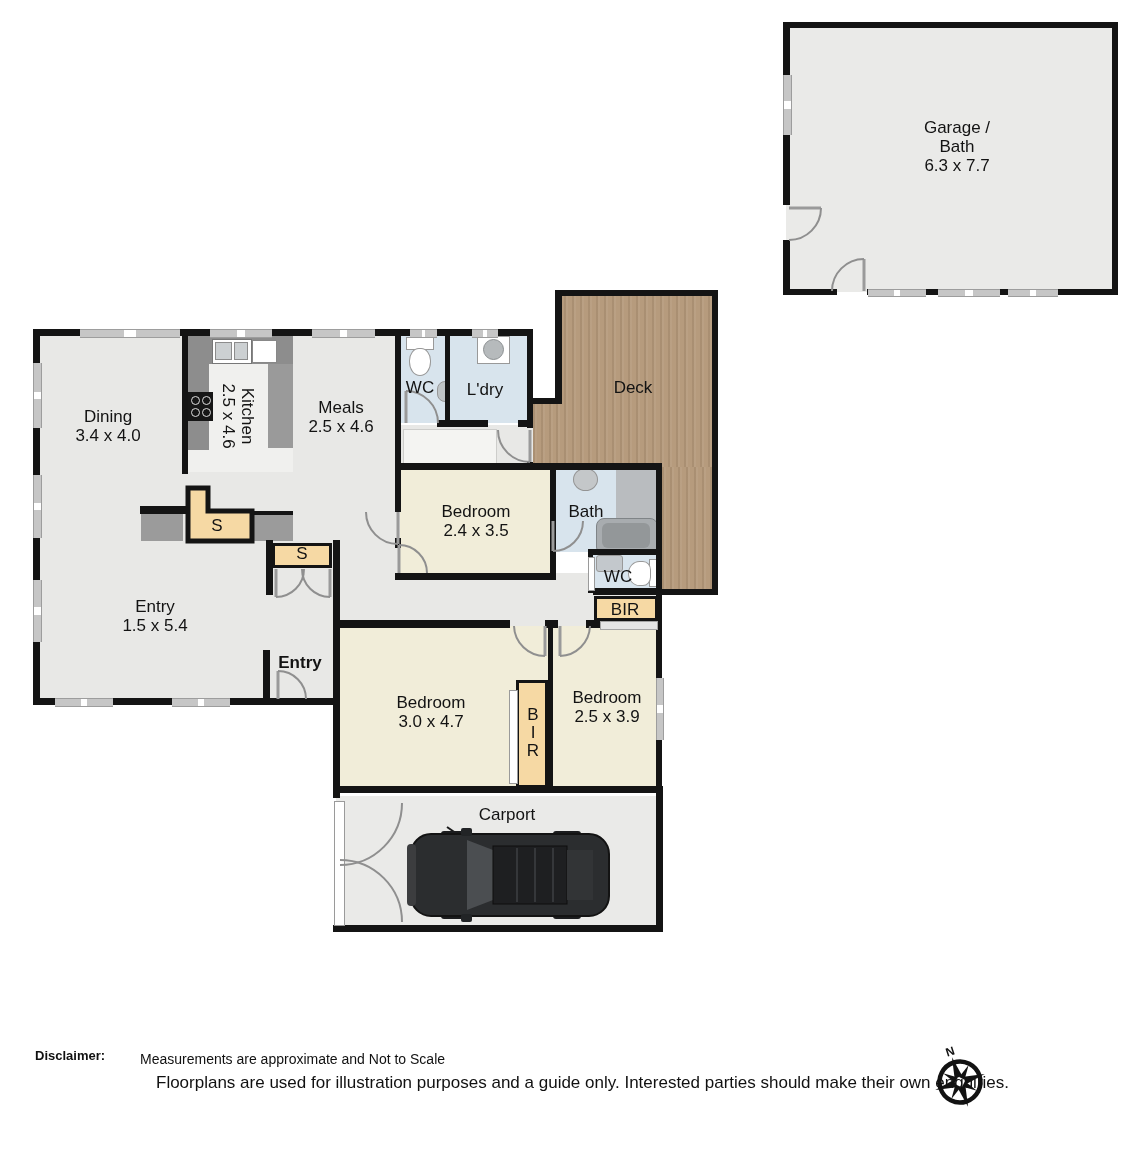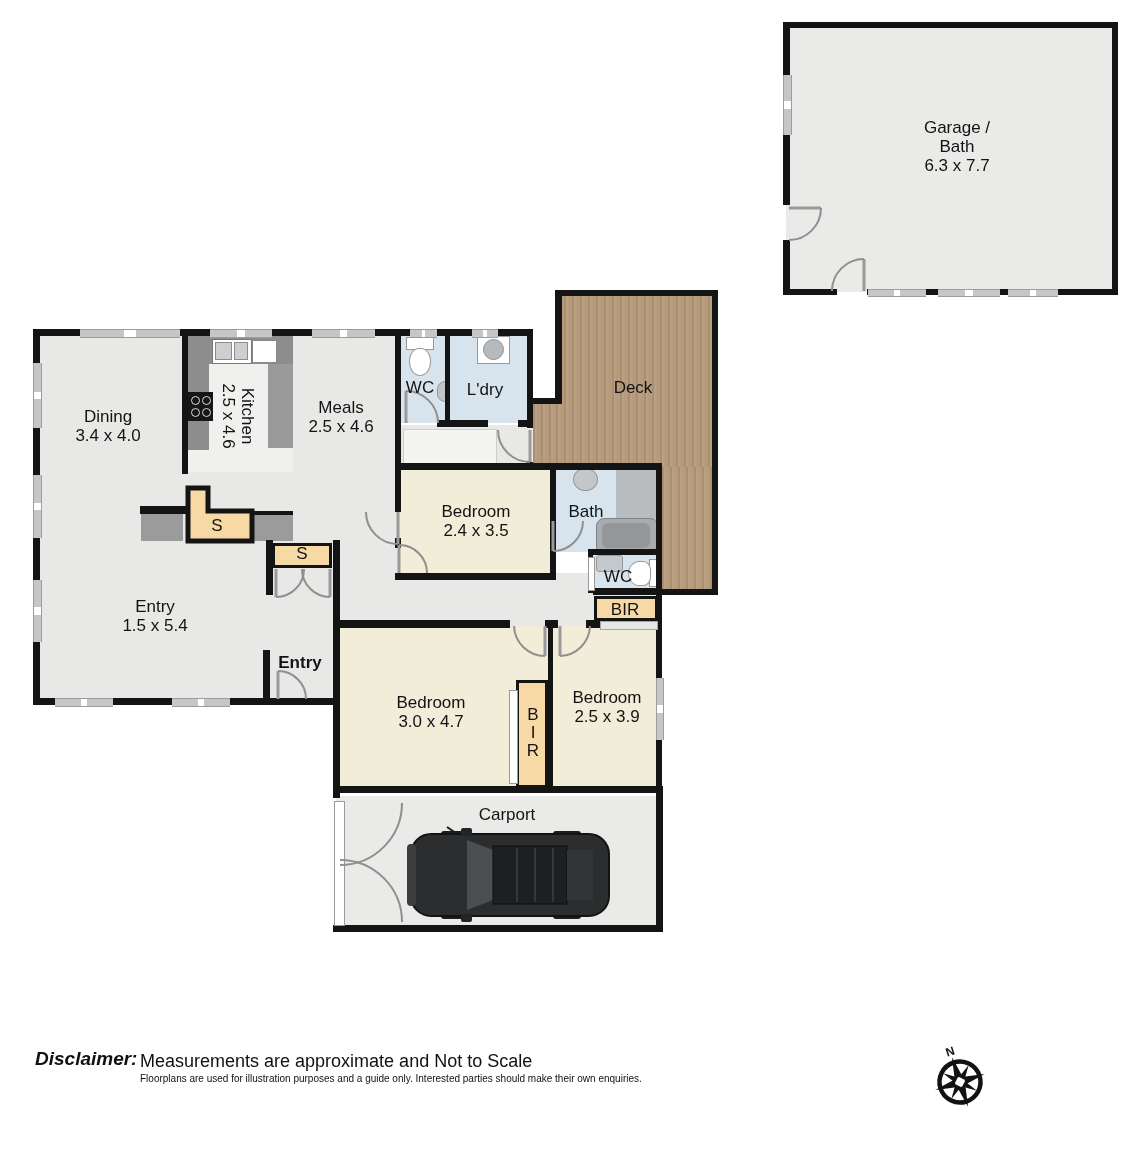--- a/index.html
+++ b/index.html
@@ -32,23 +32,23 @@
   .lbl{position:absolute;z-index:7;transform:translate(-50%,-50%);text-align:center;
        font-size:17px;line-height:19px;color:#131313;white-space:nowrap;}
   .lbl.rot{transform:translate(-50%,-50%) rotate(90deg);}
   .lbl.stack{white-space:normal;width:15px;word-break:break-all;line-height:18px;}
   svg.overlay{position:absolute;left:0;top:0;z-index:6;pointer-events:none;}
   .arc{stroke:#8f8f8f;stroke-width:2;fill:none;}
   .dleaf{stroke:#9a9a9a;stroke-width:3;}
   
   .title{position:absolute;left:0;right:0;top:982px;text-align:center;z-index:8;}
   .title span{font-size:35px;letter-spacing:0.5px;border-bottom:3px solid #000;padding:0 16px 6px;}
-  .disc-label{position:absolute;left:35px;top:1048px;font-size:19px;font-weight:bold;z-index:8;font-style:italic;}
-  .disc-line1{position:absolute;left:140px;top:1051px;font-size:18px;z-index:8;}
-  .disc-line2{position:absolute;left:140px;top:1073px;font-size:10px;z-index:8;}
+  .disc-label{position:absolute;left:35px;top:1048px;font-size:13px;font-weight:bold;z-index:8;}
+  .disc-line1{position:absolute;left:140px;top:1051px;font-size:14px;z-index:8;}
+  .disc-line2{position:absolute;left:156px;top:1073px;font-size:17px;z-index:8;}
   .toilet-tank{background:#fff;border:1px solid #999;}
   .toilet-bowl{background:#fff;border:1px solid #999;border-radius:45% 45% 50% 50%;}
 </style>
 </head>
 <body>
 
 <div id="canvas">
 
   <div class="fl gray" style="left:40px;top:336px;width:142px;height:362px;"></div>
   <div class="fl kfloor" style="left:188px;top:336px;width:105px;height:136px;"></div>

